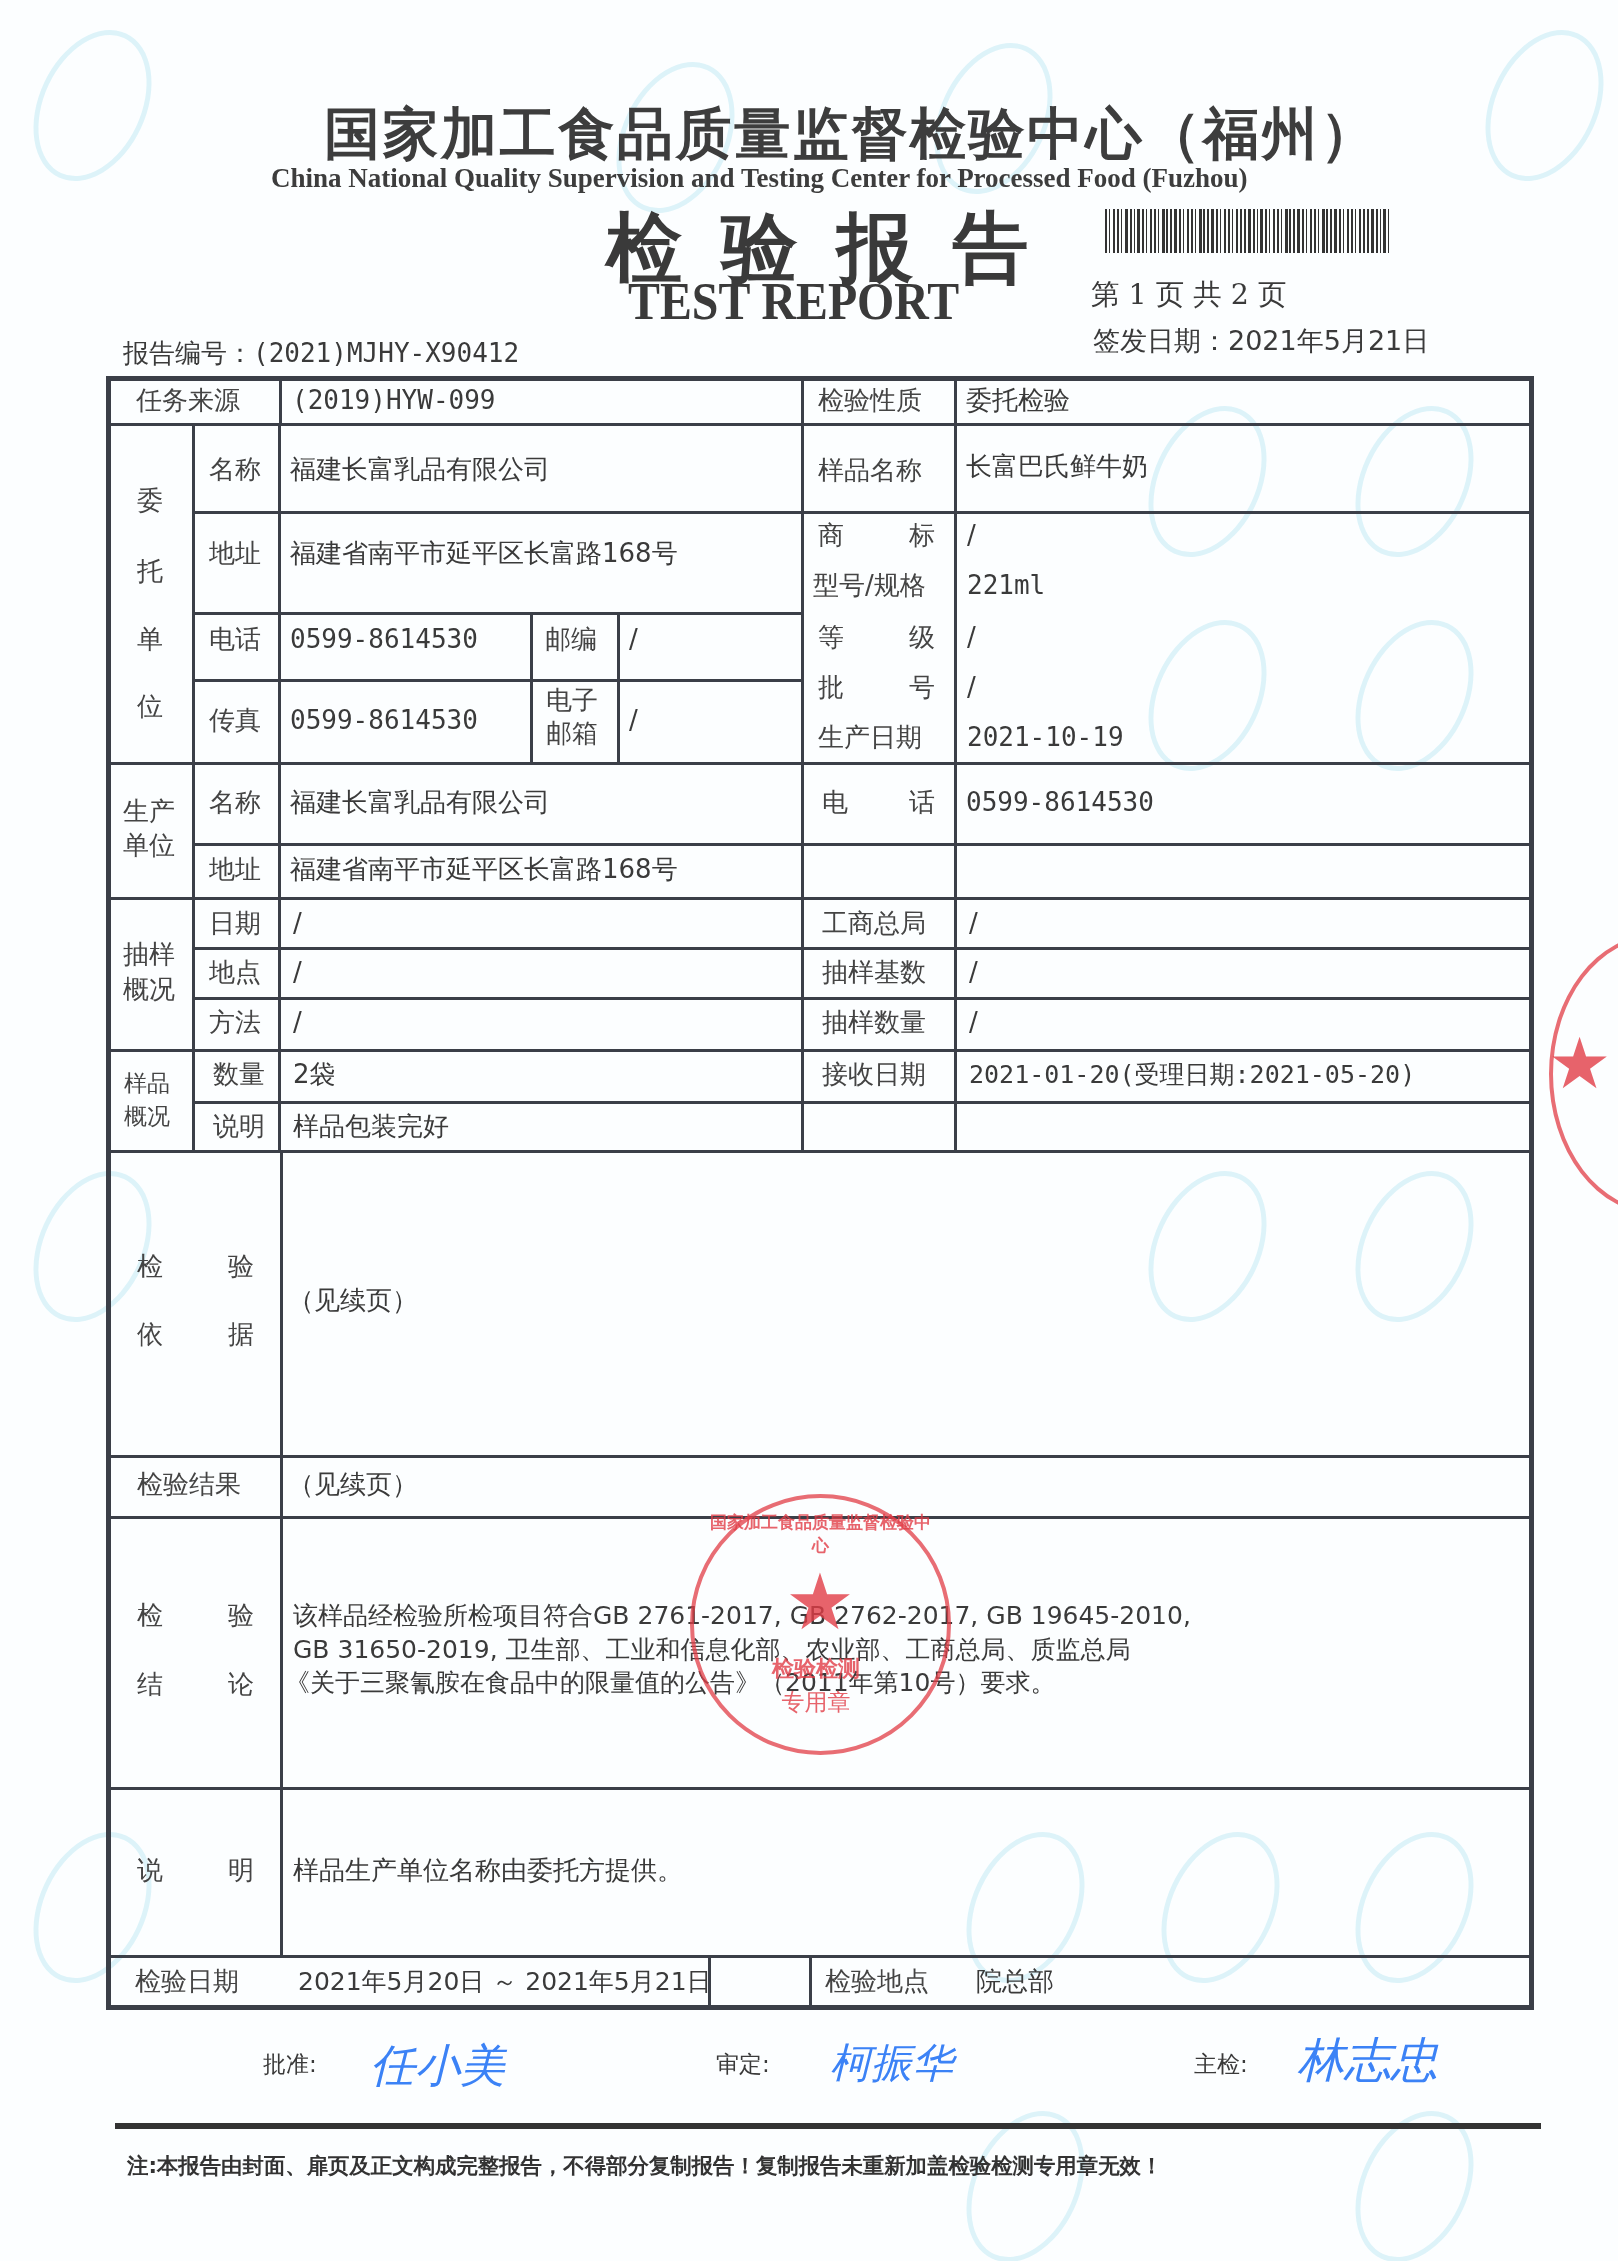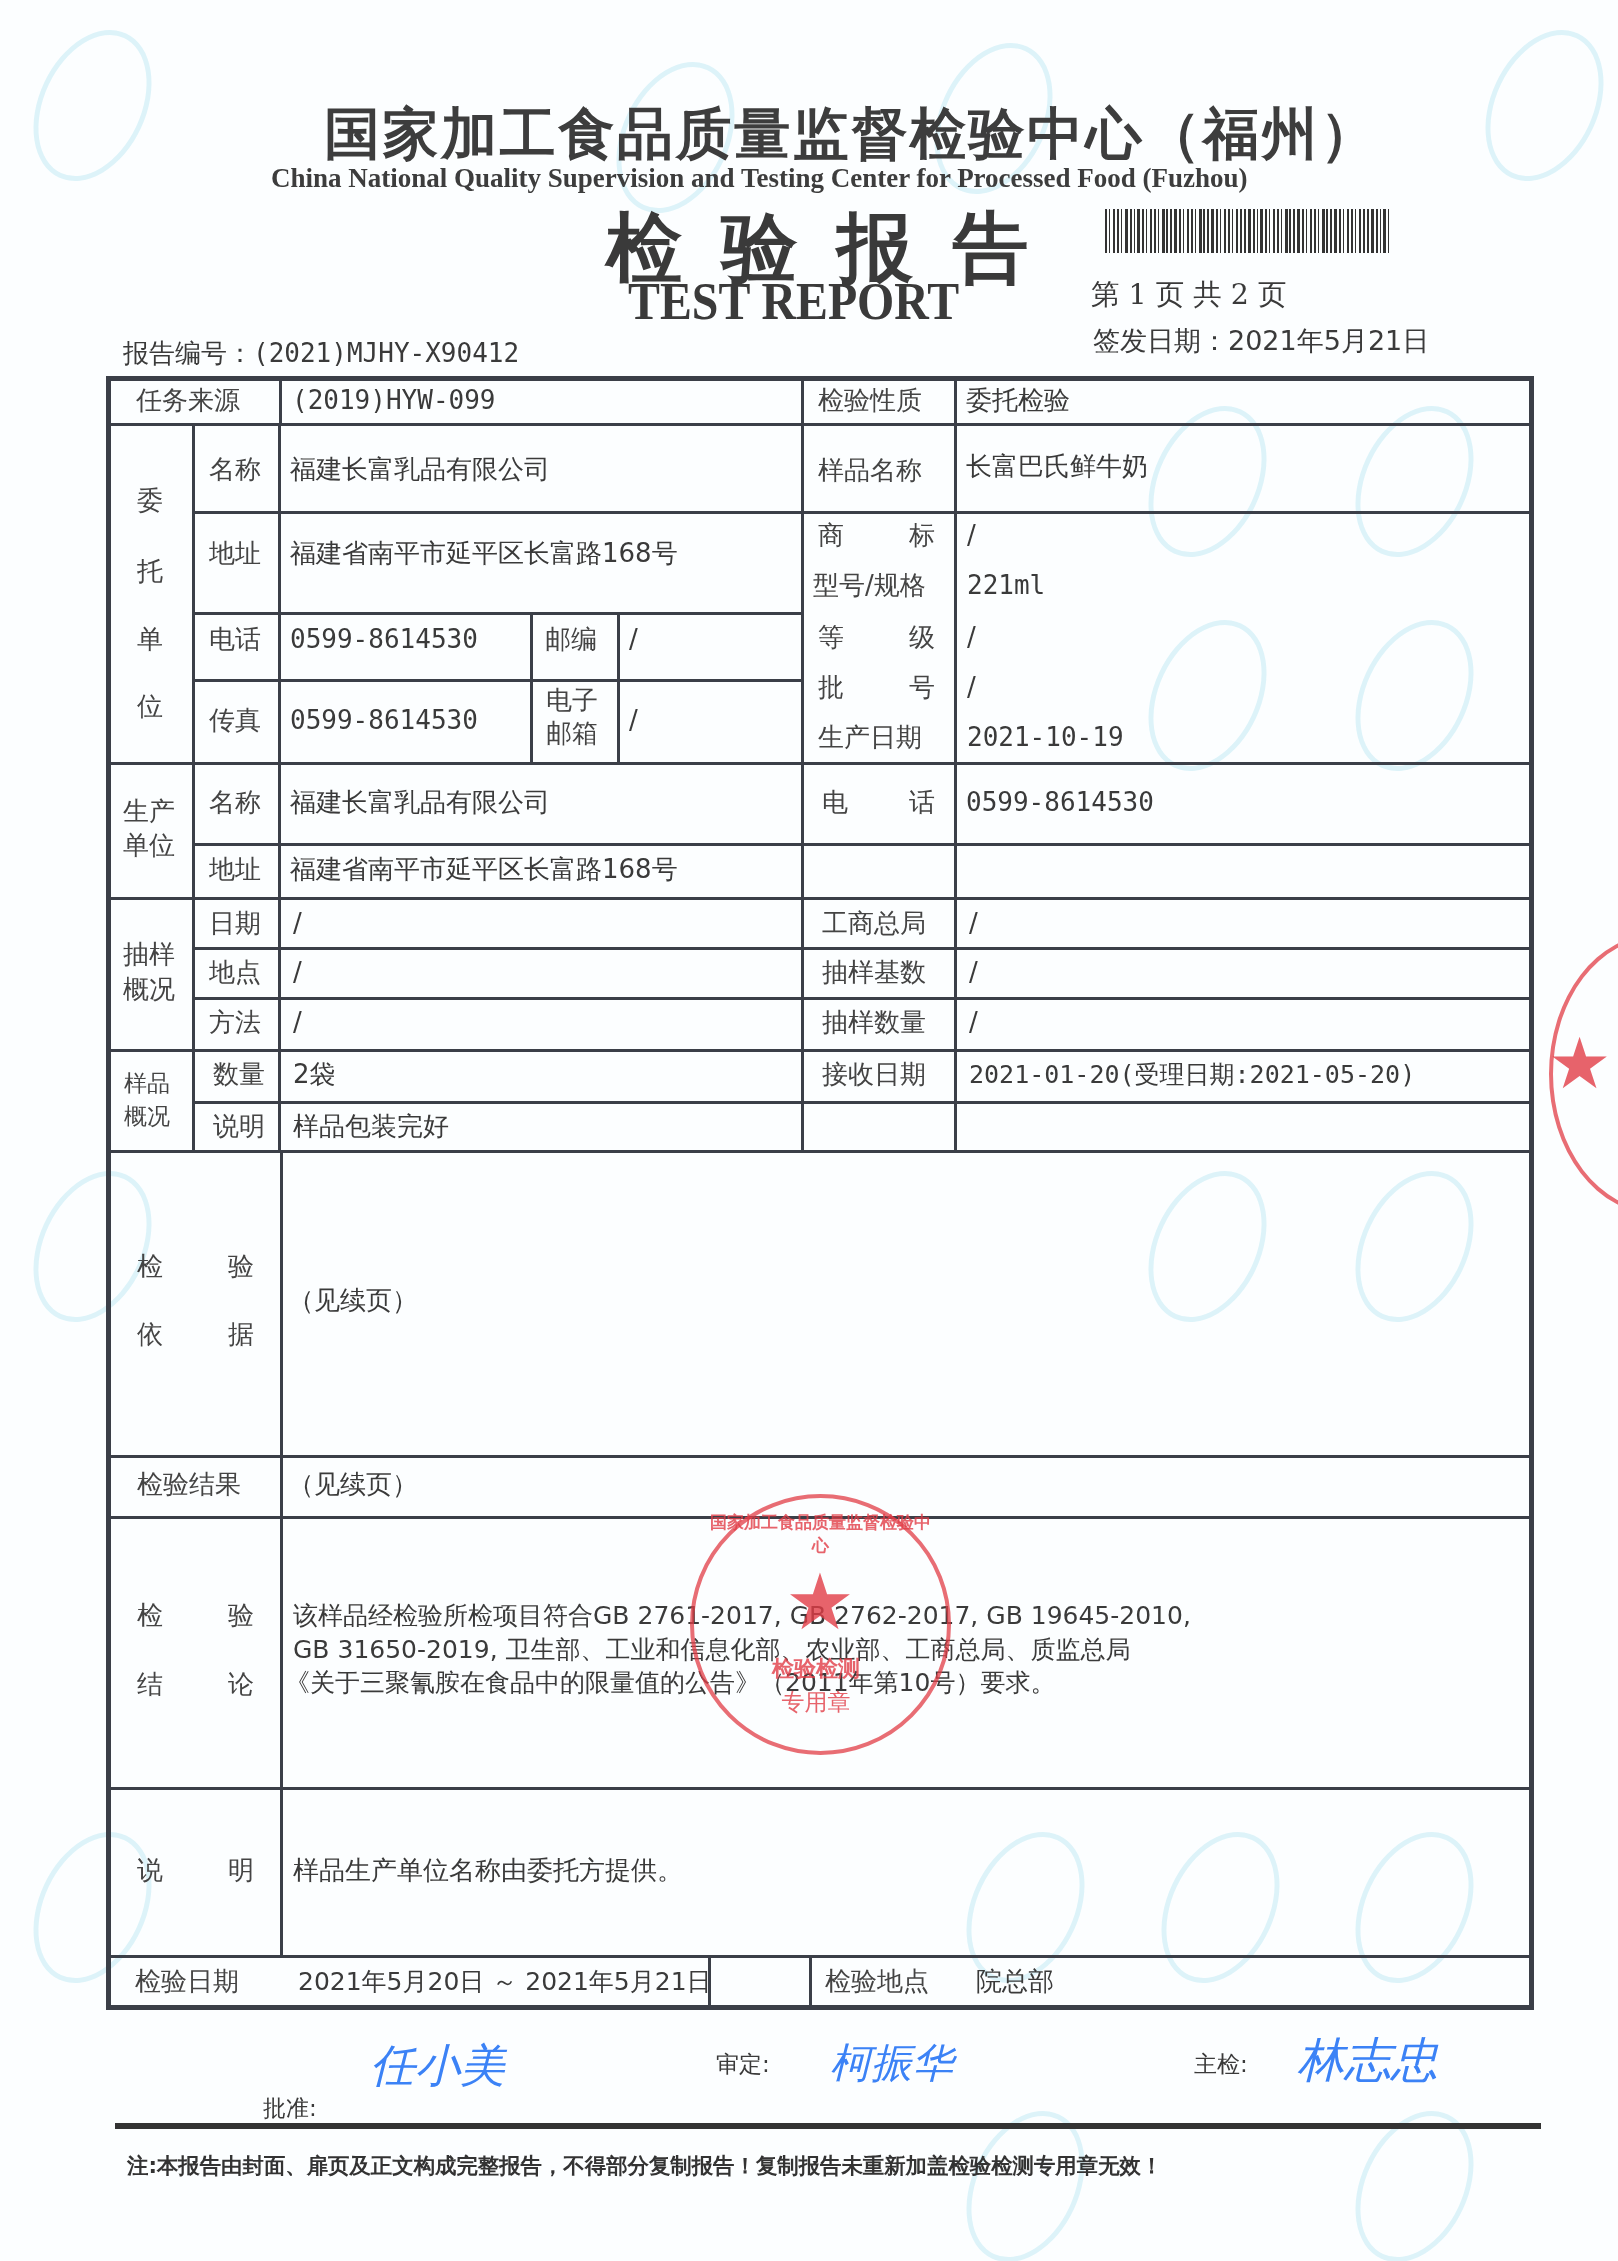--- a/index.html
+++ b/index.html
@@ -193,21 +193,21 @@
 <div class="stamp" style="left:690px;top:1494px;width:253px;height:253px;">
   <div style="position:absolute;left:91px;top:65px;font-size:78px;line-height:78px;color:rgba(225,60,70,0.8);">★</div>
   <div style="position:absolute;left:13px;top:13px;width:227px;text-align:center;font-size:17px;font-weight:bold;">国家加工食品质量监督检验中心</div>
   <div style="position:absolute;left:0;top:156px;width:244px;text-align:center;font-size:22px;font-weight:bold;">检验检测</div>
   <div style="position:absolute;left:0;top:189px;width:244px;text-align:center;font-size:23px;">专用章</div>
 </div>
 <div class="stamp" style="left:1549px;top:934px;width:207px;height:272px;">
   <div style="position:absolute;left:-5.2px;top:84px;font-size:71px;color:rgba(225,60,70,0.8);">★</div>
 </div>
 
-<div class="abs" style="left:263px;top:2049px;font-size:23px;margin-top:44px;">批准:</div>
+<div class="abs" style="left:263px;top:2049px;font-size:23px;">批准:</div>
 <div class="sig" style="left:370px;top:2036px;font-size:45px;">任小美</div>
 <div class="abs" style="left:716px;top:2049px;font-size:23px;">审定:</div>
 <div class="sig" style="left:830px;top:2036px;font-size:41px;">柯振华</div>
 <div class="abs" style="left:1194px;top:2049px;font-size:23px;text-align:right;">主检:</div>
 <div class="sig" style="left:1297px;top:2029px;font-size:47px;">林志忠</div>
 
 <div class="hl" style="left:115px;top:2123px;width:1426px;height:5.8px;background:#333"></div>
 <div class="abs" style="left:127px;top:2151px;font-size:21.4px;font-weight:bold;color:#333;">注:本报告由封面、扉页及正文构成完整报告，不得部分复制报告！复制报告未重新加盖检验检测专用章无效！</div>
 
 

